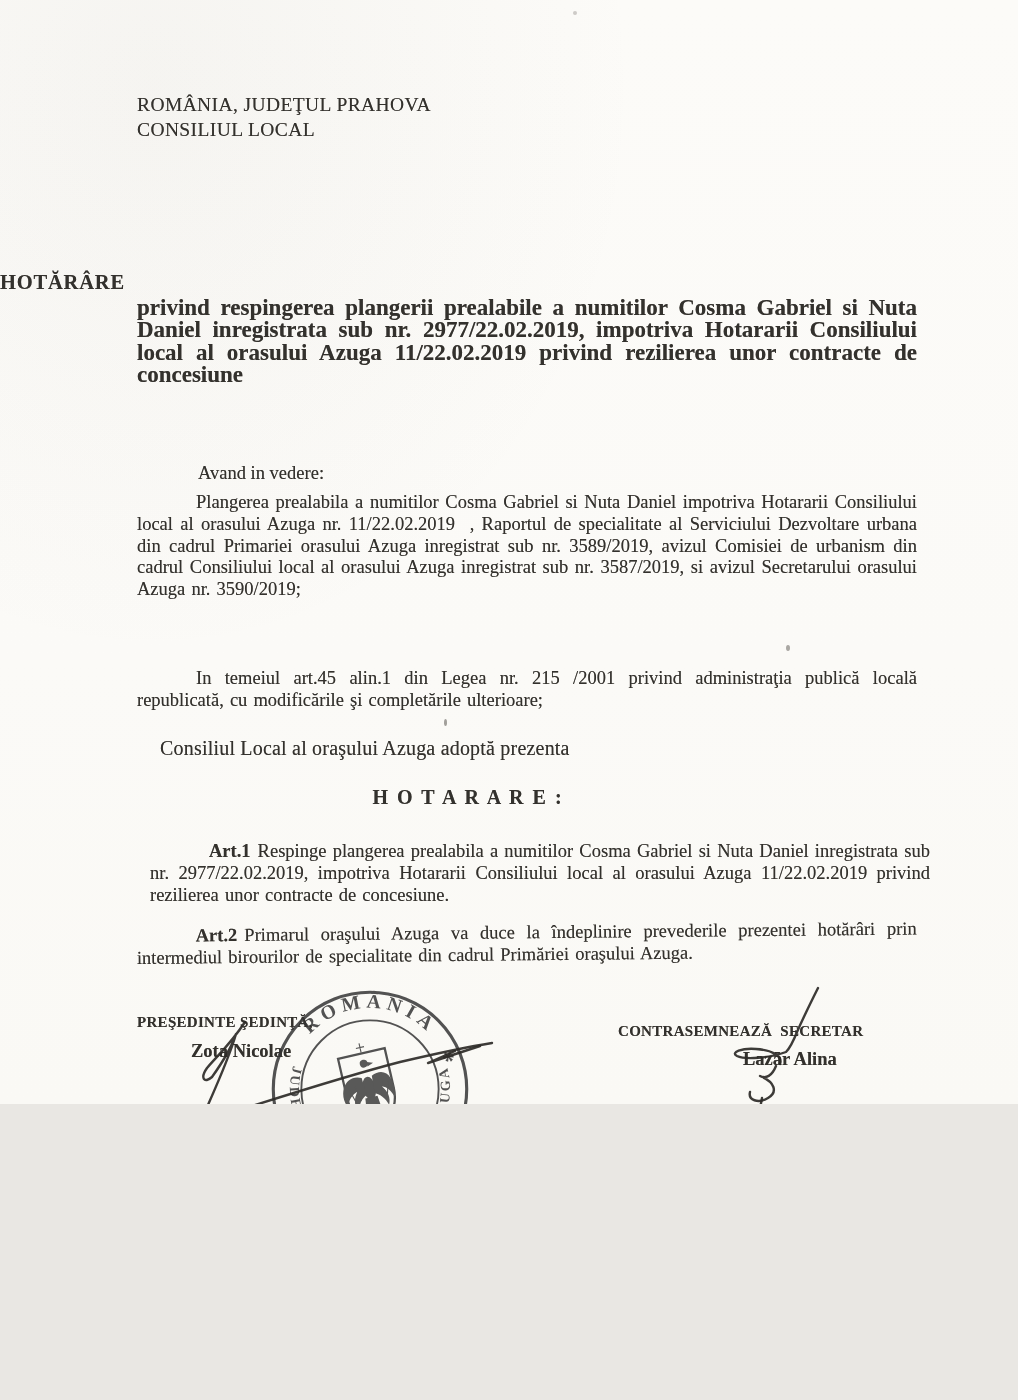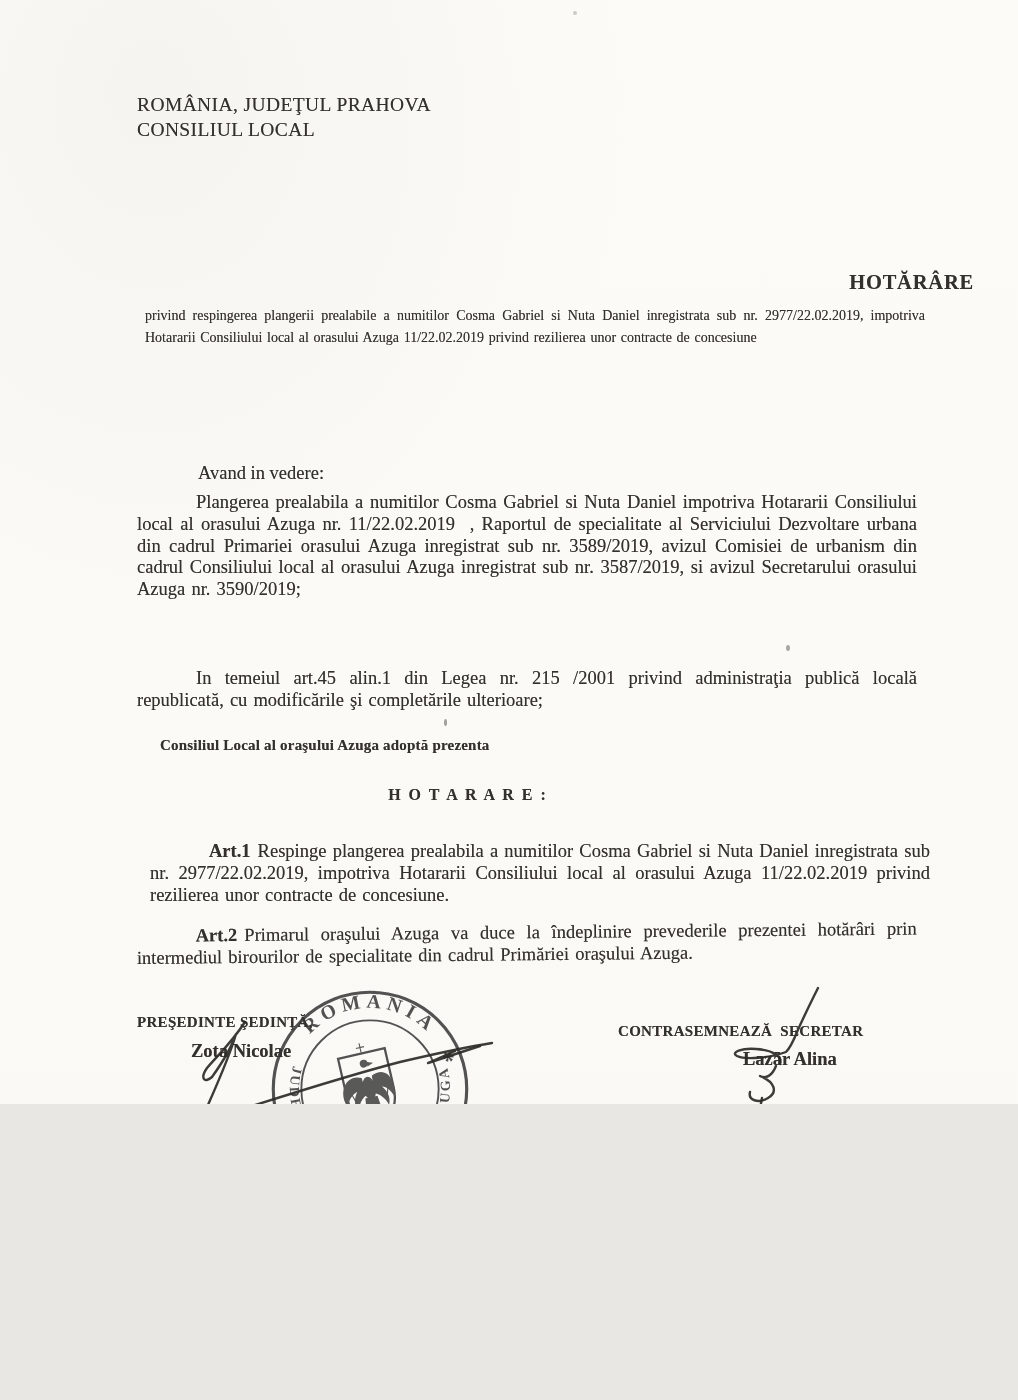--- a/index.html
+++ b/index.html
@@ -10,27 +10,27 @@
     background:
       radial-gradient(ellipse at 15% 8%, rgba(120,115,105,0.05), rgba(0,0,0,0) 40%),
       linear-gradient(180deg,#fcfbf8 0%,#fbfaf7 60%,#faf9f5 100%);
     overflow:hidden;
     font-family:"Liberation Serif","DejaVu Serif",serif;
     color:#32302c;
   }
   .abs{position:absolute;}
   .ink{color:#33312d; text-shadow:0 0 0.6px rgba(60,55,48,.55);}
   .hdr{left:137px;top:92px;font-size:19.5px;line-height:25px;letter-spacing:.4px;}
-  .doc-title{left:0;top:271px;width:974px;text-align:right;font-weight:bold;font-size:20.5px;letter-spacing:.8px;}
-  .subtitle{left:137px;top:297px;width:780px;font-size:14px;line-height:22.4px;text-align:justify;word-spacing:.08em;margin:8px;}
+  .doc-title{left:0;top:271px;width:974px;text-align:left;font-weight:bold;font-size:20.5px;letter-spacing:.8px;}
+  .subtitle{left:137px;top:297px;width:780px;font-size:23px;line-height:22.4px;text-align:justify;word-spacing:.08em;margin:0;font-weight:bold;}
   .par{width:780px;font-size:18.5px;line-height:21.8px;text-align:justify;word-spacing:.08em;margin:0;}
   .indent{text-indent:59px;}
   .considering{left:137px;top:461px;font-size:18.5px;text-indent:59px;width:500px;margin:2px;}
-  .adoption{left:160px;top:737px;font-size:15px;font-weight:bold;letter-spacing:.2px;}
-  .decision{left:0;top:786px;width:936px;text-align:center;font-weight:bold;font-size:16px;letter-spacing:2px;}
+  .adoption{left:160px;top:737px;font-size:20px;font-weight:normal;letter-spacing:.2px;}
+  .decision{left:0;top:786px;width:936px;text-align:center;font-weight:bold;font-size:20px;letter-spacing:2px;}
   .article b{margin-right:7px;}
   .tilt{transform:rotate(-.55deg);transform-origin:left bottom;}
   .sig-role{font-weight:bold;font-size:15px;letter-spacing:.3px;}
   .sig-name{font-weight:bold;font-size:18.5px;}
   .foot{font-weight:bold;font-size:19.5px;letter-spacing:.2px;}
   .stamp-wrap{left:266px;top:985px;width:208px;height:208px;filter:blur(.35px);opacity:.84;}
   .stamp-wrap svg{width:100%;height:100%;}
   .stamp-line{fill:none;stroke:#333;stroke-width:3;}
   .stamp-line2{fill:none;stroke:#333;stroke-width:1.8;}
   .stamp-txt{fill:#333;font-family:"Liberation Serif","DejaVu Serif",serif;font-weight:bold;}

